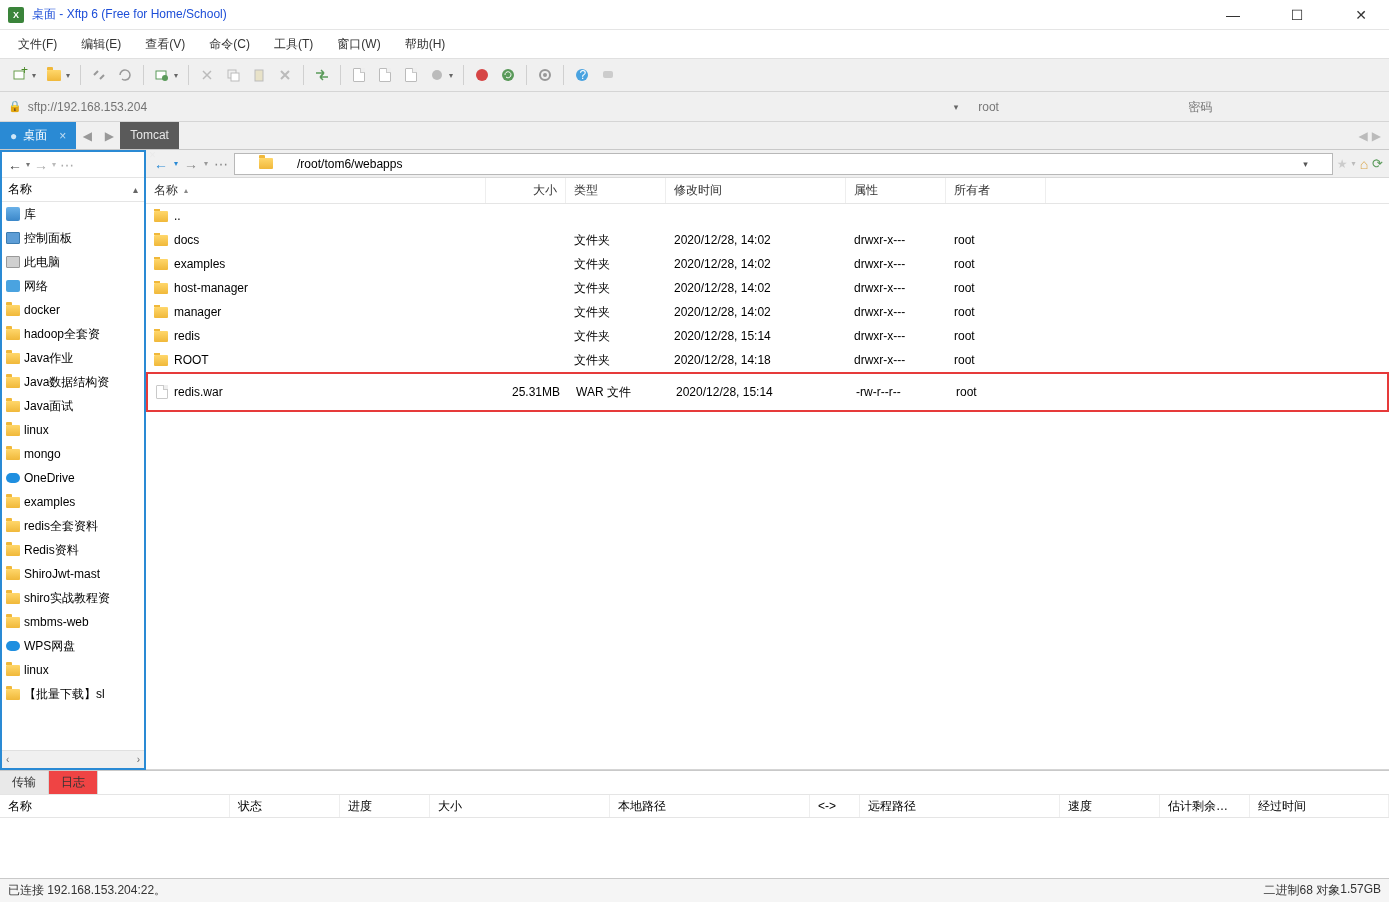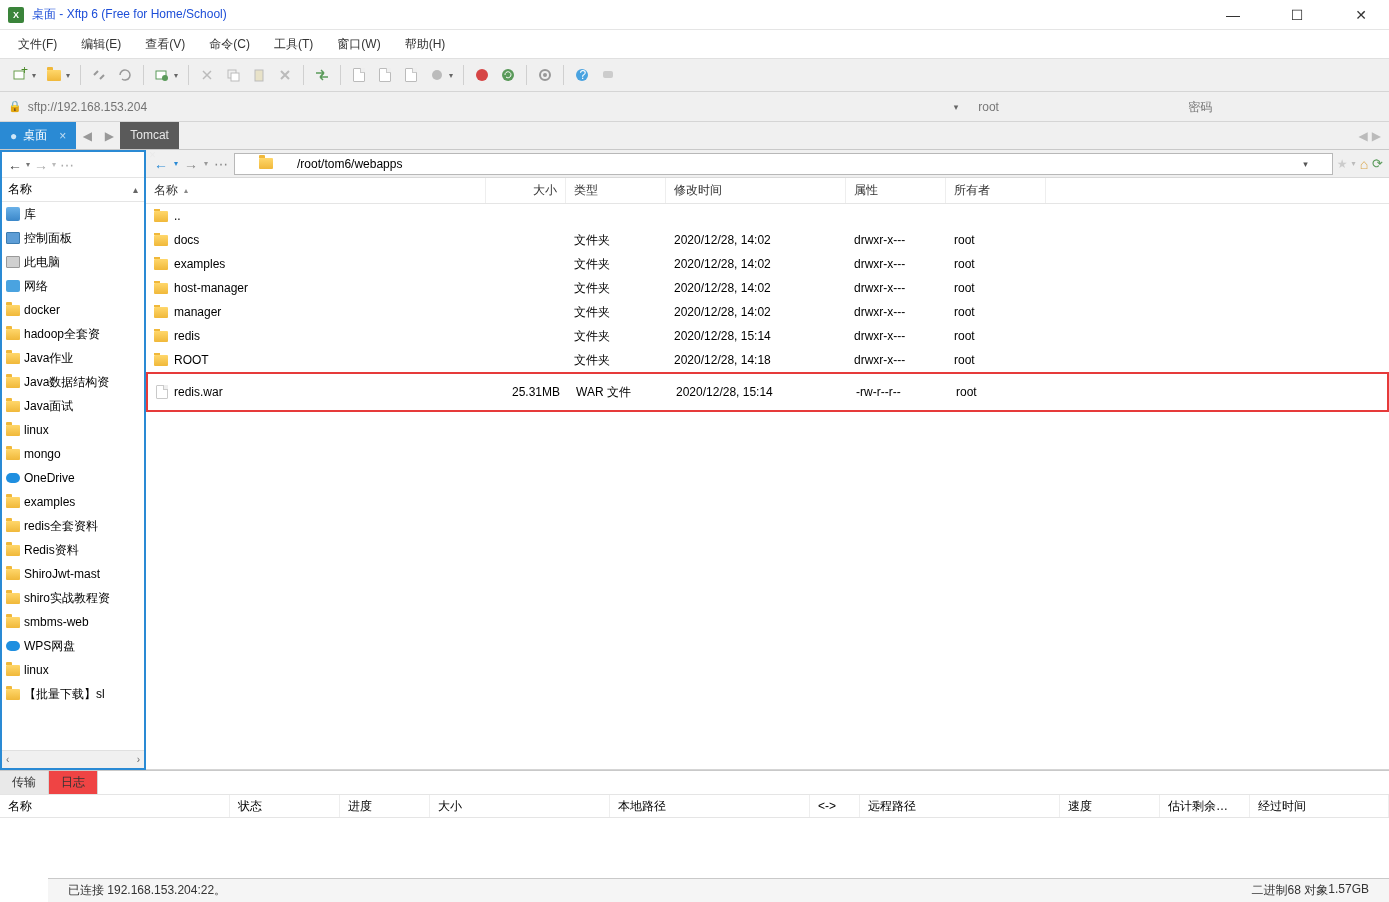--- a/index.html
+++ b/index.html
@@ -99,21 +99,21 @@
 .logtabs .lt { padding:3px 12px; border-right:1px solid #d5d5d5; background:#ef4444; color:#333;}
 .logtabs .lt.active { background:#e9e9e9;}
 .logtabs .rest { flex:1; background:#fff;}
 
 
 .xferhead { height:24px; display:flex; border-bottom:1px solid #e5e5e5; border-top:1px solid #e5e5e5; background:#fff;}
 .xferhead .xh { padding:0 8px; display:flex; align-items:center; border-right:1px solid #eee;}
 .xferbody { flex:0 0 60px; background:#fff;}
 
 
-.statusbar { height:24px; border-top:1px solid #c9c9c9; display:flex; align-items:center; padding:0 20px; background:#f5f5f5; color:#333;margin-left:48px;}
+.statusbar { height:24px; border-top:1px solid #c9c9c9; display:flex; align-items:center; padding:0 8px; background:#f5f5f5; color:#333;}
 .statusbar .s-right { margin-left:auto; display:flex; }
 
 svg { display:block;}
 </style>
 </head>
 <body>
 
 <div class="titlebar">
   <div class="app-icon">X</div>
   <div class="title">桌面 - Xftp 6 (Free for Home/School)</div>

